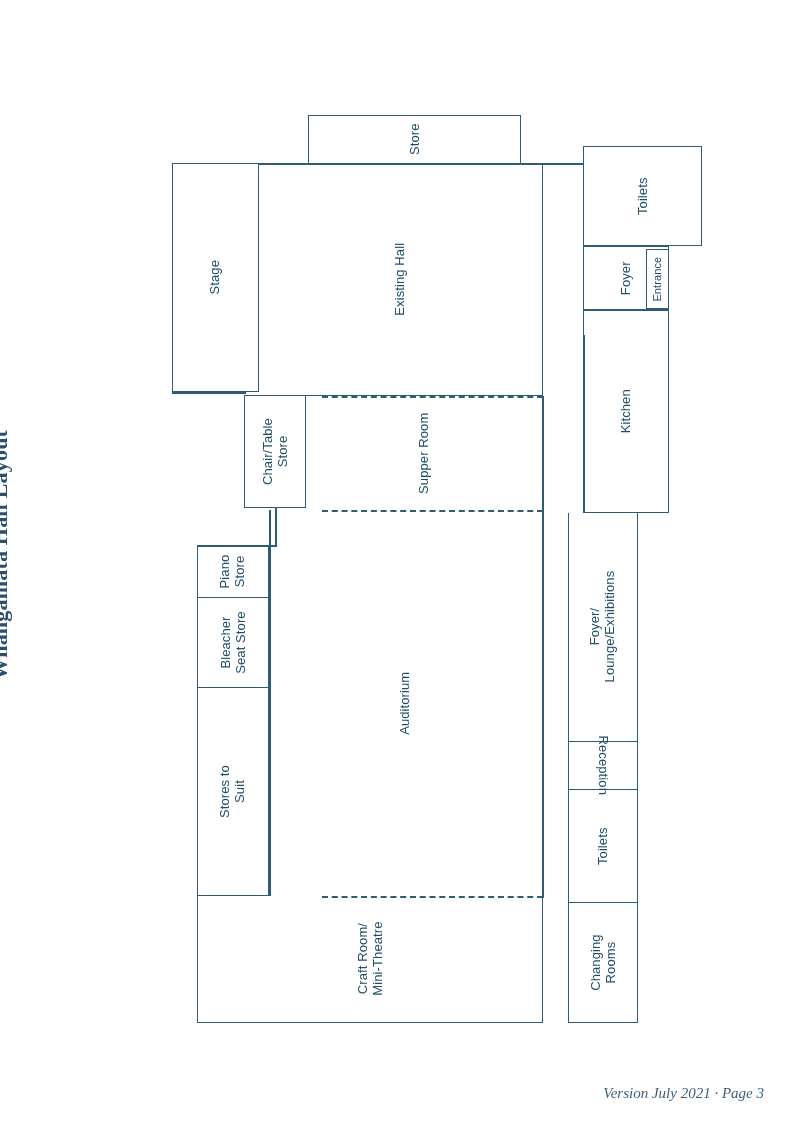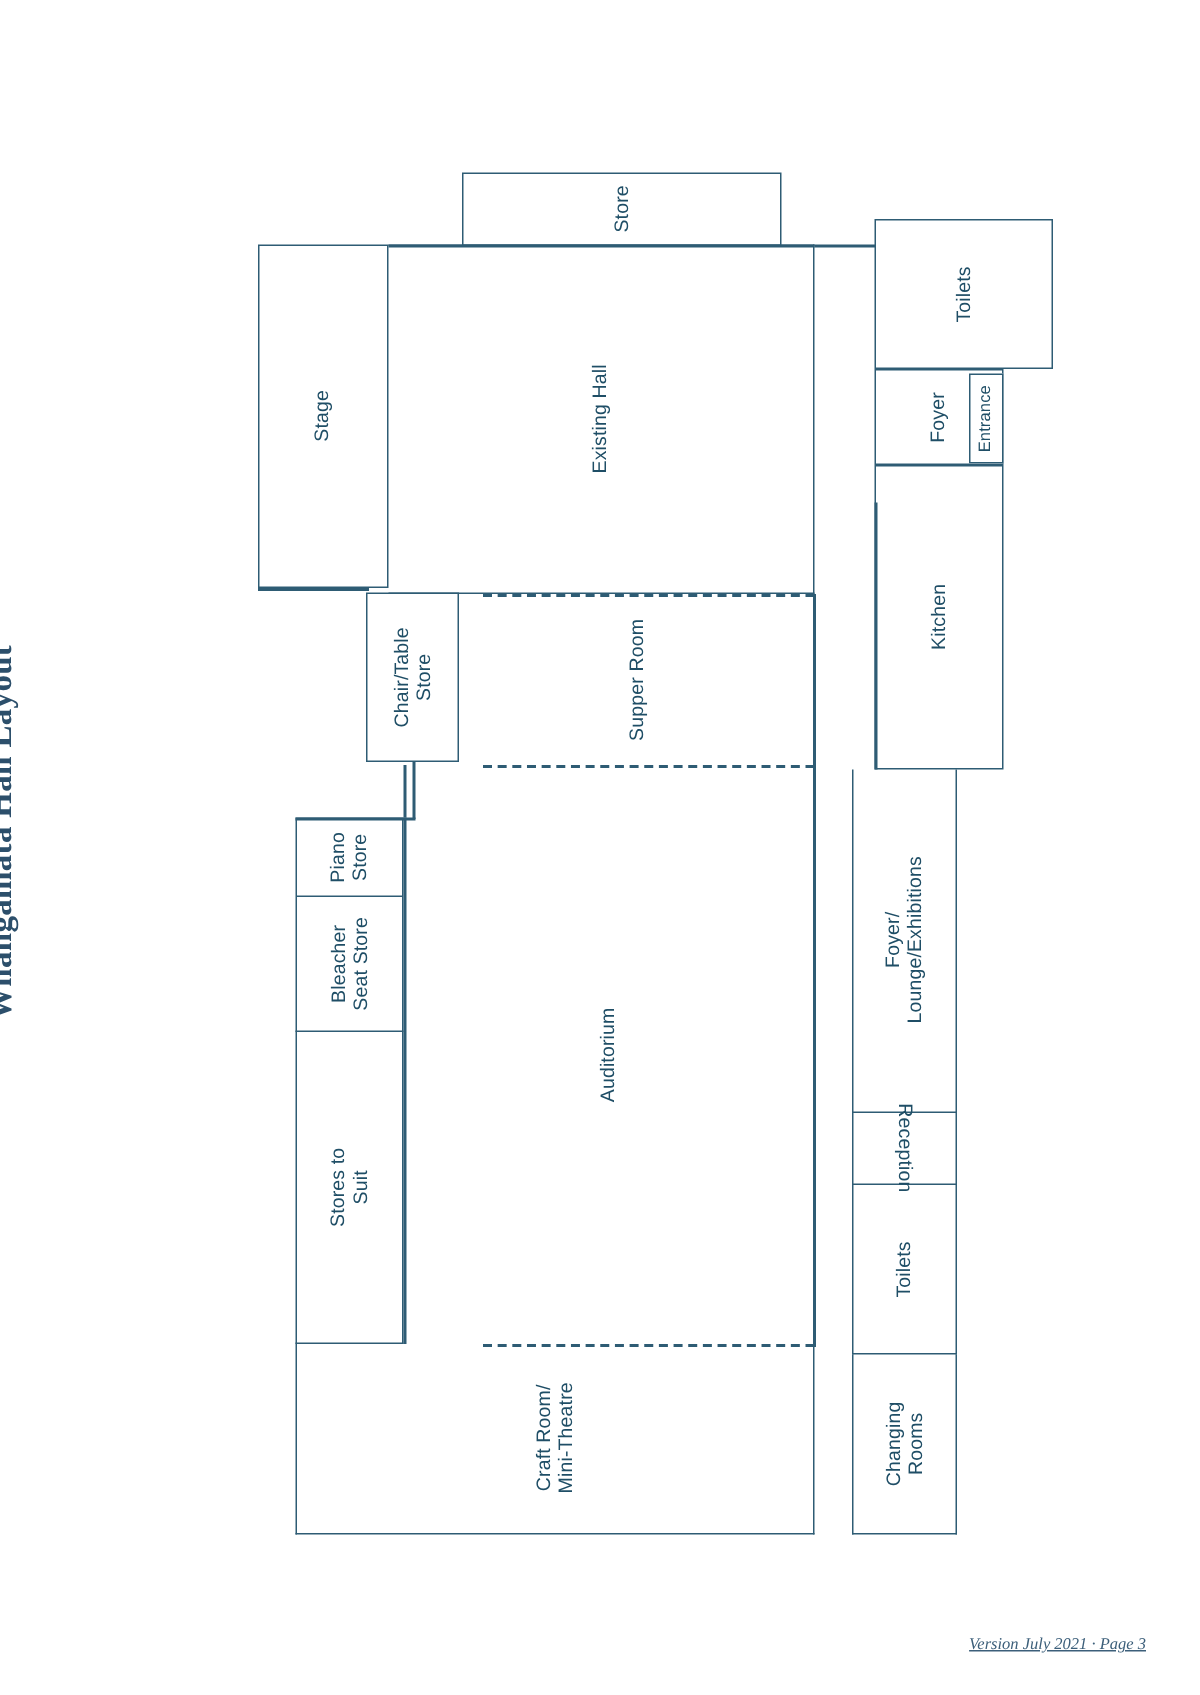--- a/index.html
+++ b/index.html
@@ -88,24 +88,23 @@
     border-top: 2px dashed #2e5c74;
   }
 
   
   #footer {
     position: absolute;
     right: 36px;
     bottom: 28px;
     font-family: "Liberation Serif", serif;
     font-style: italic;
-    font-size: 11px;
+    font-size: 15px;
     color: #3c5f7a;
     white-space: nowrap;
-    text-decoration: underline;
   }
 </style>
 </head>
 <body>
 
 <div id="page-title">Whangamatā Hall Layout</div>
 
 <div id="floorplan">
 
   <div class="room" style="left:308px; top:115px; width:213px; height:49px;">

